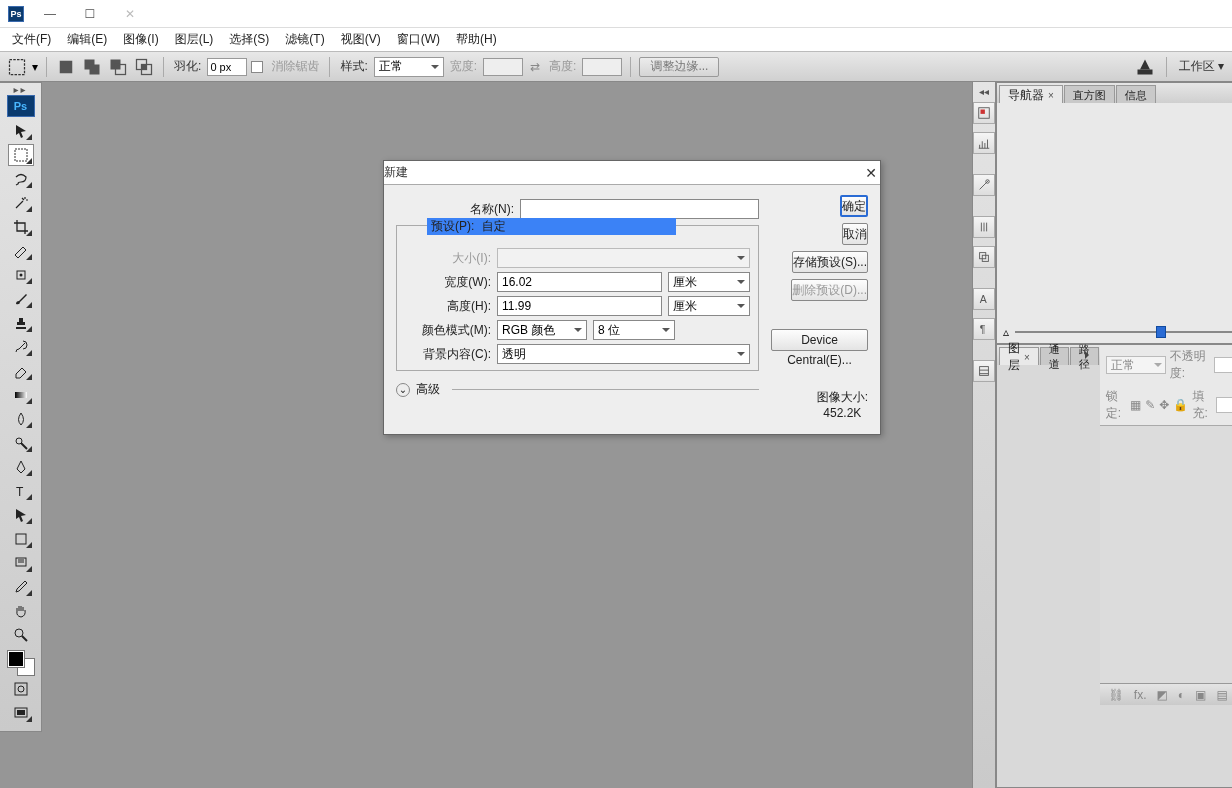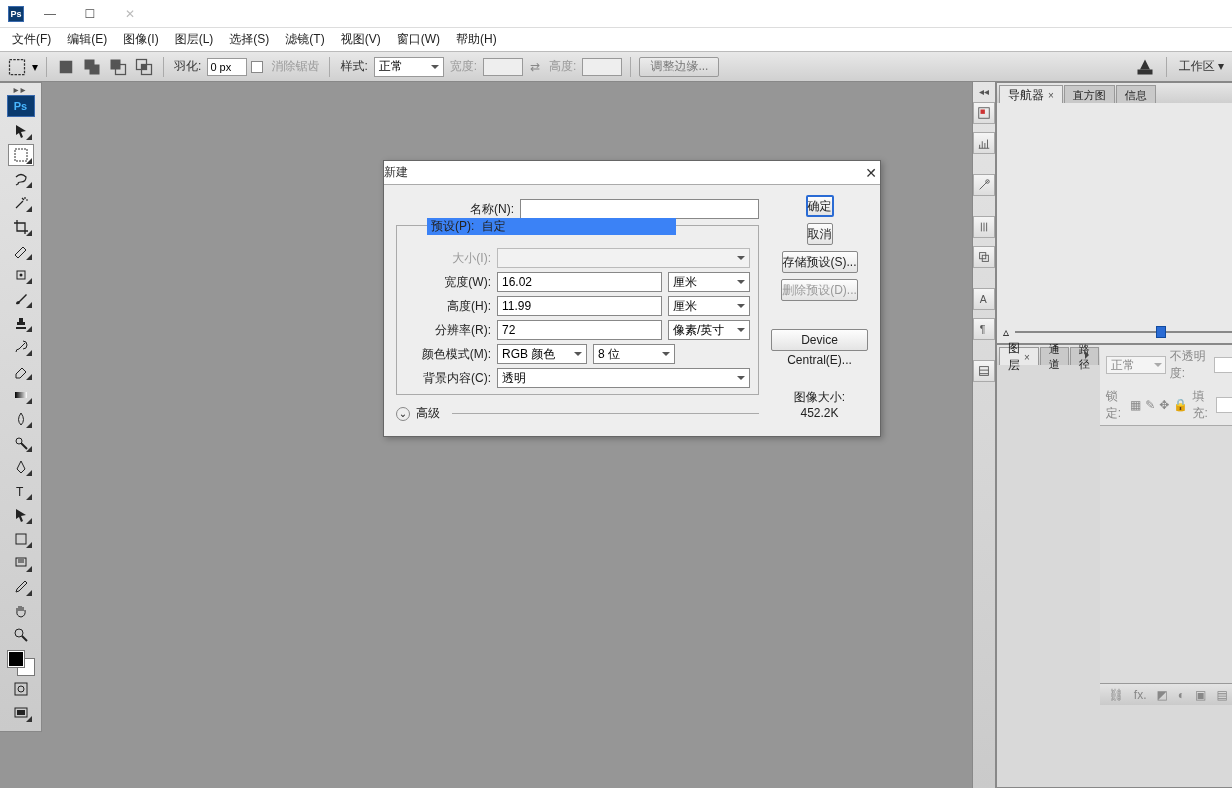--- a/index.html
+++ b/index.html
@@ -64,21 +64,21 @@
 .layers-icons{display:flex;gap:4px;color:#888}
 .layers-list{flex:1;background:#dcdcdc;border-top:1px solid #aaa}
 .layers-foot{height:22px;background:linear-gradient(#e4e4e4,#cacaca);border-top:1px solid #999;display:flex;align-items:center;justify-content:flex-end;gap:10px;padding:0 8px;color:#888}
 
 .dlg{position:absolute;left:383px;top:160px;width:498px;background:#eee;border:1px solid #666;box-shadow:2px 2px 6px rgba(0,0,0,.25)}
 .dlg .dttl{height:24px;background:#fff;display:flex;align-items:center;padding:0 0;border-bottom:1px solid #aaa}
 .dlg .dttl .t{flex:1;color:#333}
 .dlg .dttl .x{width:18px;height:18px;display:flex;align-items:center;justify-content:center;font-size:14px;color:#333}
 .dlg .dbody{display:flex;padding:10px 12px 14px 12px;gap:12px}
 .dlg .left{flex:1}
-.dlg .right{width:128px;display:flex;flex-direction:column;gap:6px;align-items:center}
+.dlg .right{width:128px;display:flex;flex-direction:column;gap:6px;align-items:flex-end}
 .dlgbtn{height:22px;border:1px solid #888;background:linear-gradient(#fdfdfd,#e4e4e4);text-align:center;line-height:20px;color:#222;border-radius:2px}
 .dlgbtn.primary{border:2px solid #2a6bd4;line-height:18px}
 .dlgbtn.disabled{color:#999}
 .frow{display:flex;align-items:center;margin:4px 0;gap:6px}
 .frow .lab{width:86px;text-align:right;color:#222}
 .frow .lab.dim{color:#999}
 .frow input{height:20px;border:1px solid #888;background:#fff;padding:0 4px;flex:0 0 90px}
 .frow input.wide{flex:1}
 .frow .sel{height:20px;border:1px solid #888;background:#fff;padding:0 18px 0 4px;position:relative;min-width:82px;display:flex;align-items:center}
 .frow .sel.wide{flex:1}
@@ -479,25 +479,20 @@
           <span class="lab">宽度(W):</span>
           <input value="16.02" style="">
           <div class="sel">厘米</div>
         </div>
         <div class="frow">
           <span class="lab">高度(H):</span>
           <input value="11.99" style="">
           <div class="sel">厘米</div>
         </div>
         <div class="frow">
-          <span class="lab">分辨率(R):</span>
-          <input value="72" style="">
-          <div class="sel">像素/英寸</div>
-        </div>
-        <div class="frow">
           <span class="lab">颜色模式(M):</span>
           <div class="sel" style="flex:0 0 90px">RGB 颜色</div>
           <div class="sel">8 位</div>
         </div>
         <div class="frow">
           <span class="lab">背景内容(C):</span>
           <div class="sel wide">透明</div>
         </div>
       </div>
       <div class="adv">

